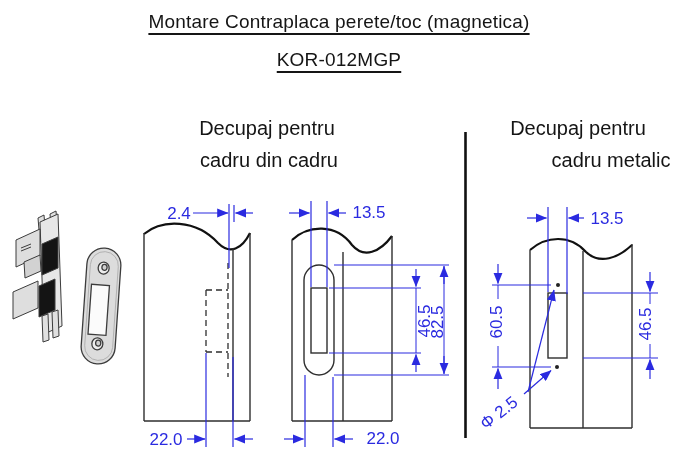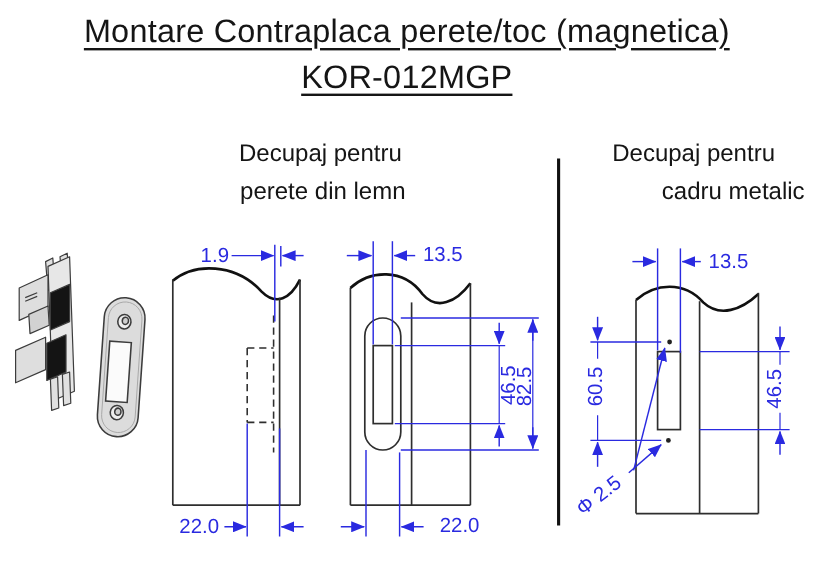--- a/index.html
+++ b/index.html
@@ -1,19 +1,19 @@
 <!DOCTYPE html>
 <html><head>
 <meta charset="utf-8">
 <style>
   html,body{margin:0;padding:0;background:#fff;}
   .page{position:relative;width:678px;height:472px;background:#ffffff;
         font-family:"Liberation Sans",sans-serif;overflow:hidden;color:#151515;}
   .title-line{position:absolute;left:0;width:678px;text-align:center;
-        font-size:27px;font-weight:400;letter-spacing:.2px;
+        font-size:19px;font-weight:400;letter-spacing:.2px;
         text-decoration:underline;text-decoration-thickness:1.5px;text-underline-offset:5px;}
   .title-1{top:11px;}
   .title-2{top:49px;}
   .heading{position:absolute;text-align:left;font-size:20px;font-weight:400;white-space:nowrap;
         transform:translateX(-50%);}
   .dim{position:absolute;color:#2a2ae0;font-size:17px;white-space:nowrap;
         transform:translate(-50%,-50%);line-height:1;}
   .dim.vert{transform:translate(-50%,-50%) rotate(-90deg);}
   .dim.diag{transform:translate(-50%,-50%) rotate(-38deg);}
   svg.art{position:absolute;left:0;top:0;}
@@ -24,21 +24,21 @@
 <div class="page">
 
   <div class="title-line title-1">
     <span>Montare Contraplaca perete/toc (magnetica)</span>
   </div>
   <div class="title-line title-2">
     <span>KOR-012MGP</span>
   </div>
 
   <div class="heading" style="left:267px;top:117px">Decupaj pentru</div>
-  <div class="heading" style="left:269px;top:149px">perete din lemn</div>
+  <div class="heading" style="left:269px;top:149px">cadru din cadru</div>
   <div class="heading" style="left:578px;top:117px">Decupaj pentru</div>
   <div class="heading" style="left:611px;top:149px">cadru metalic</div>
 
   <svg class="art" width="678" height="472" viewBox="0 0 678 472">
     <defs>
       <marker id="arw" viewBox="0 0 10 8" refX="9.5" refY="4" markerWidth="9.5" markerHeight="7.6" orient="auto">
         <path d="M0,0 L10,4 L0,8 Z" fill="#2a2ae0"></path>
       </marker>
     </defs>
 
@@ -150,21 +150,21 @@
         <line x1="650" y1="272" x2="650" y2="291.5" marker-end="url(#arw)"></line>
         <line x1="650" y1="379" x2="650" y2="359.5" marker-end="url(#arw)"></line>
         <line x1="650" y1="293" x2="650" y2="304" stroke-width="1"></line>
         <line x1="650" y1="344" x2="650" y2="358" stroke-width="1"></line>
         <line x1="528" y1="392" x2="554" y2="290" marker-end="url(#arw)"></line>
         <line x1="524" y1="394" x2="551" y2="370.5" marker-end="url(#arw)"></line>
       </g>
     </g>
   </svg>
 
-  <span class="dim" style="left:179px;top:213px">1.9</span>
+  <span class="dim" style="left:179px;top:213px">2.4</span>
   <span class="dim" style="left:166px;top:439px">22.0</span>
 
   <span class="dim" style="left:369px;top:212px">13.5</span>
   <span class="dim vert" style="left:424px;top:321px">46.5</span>
   <span class="dim vert" style="left:437px;top:322px">82.5</span>
   <span class="dim" style="left:383px;top:438px">22.0</span>
 
   <span class="dim" style="left:607px;top:218px">13.5</span>
   <span class="dim vert" style="left:496px;top:322px">60.5</span>
   <span class="dim vert" style="left:645px;top:324px">46.5</span>

